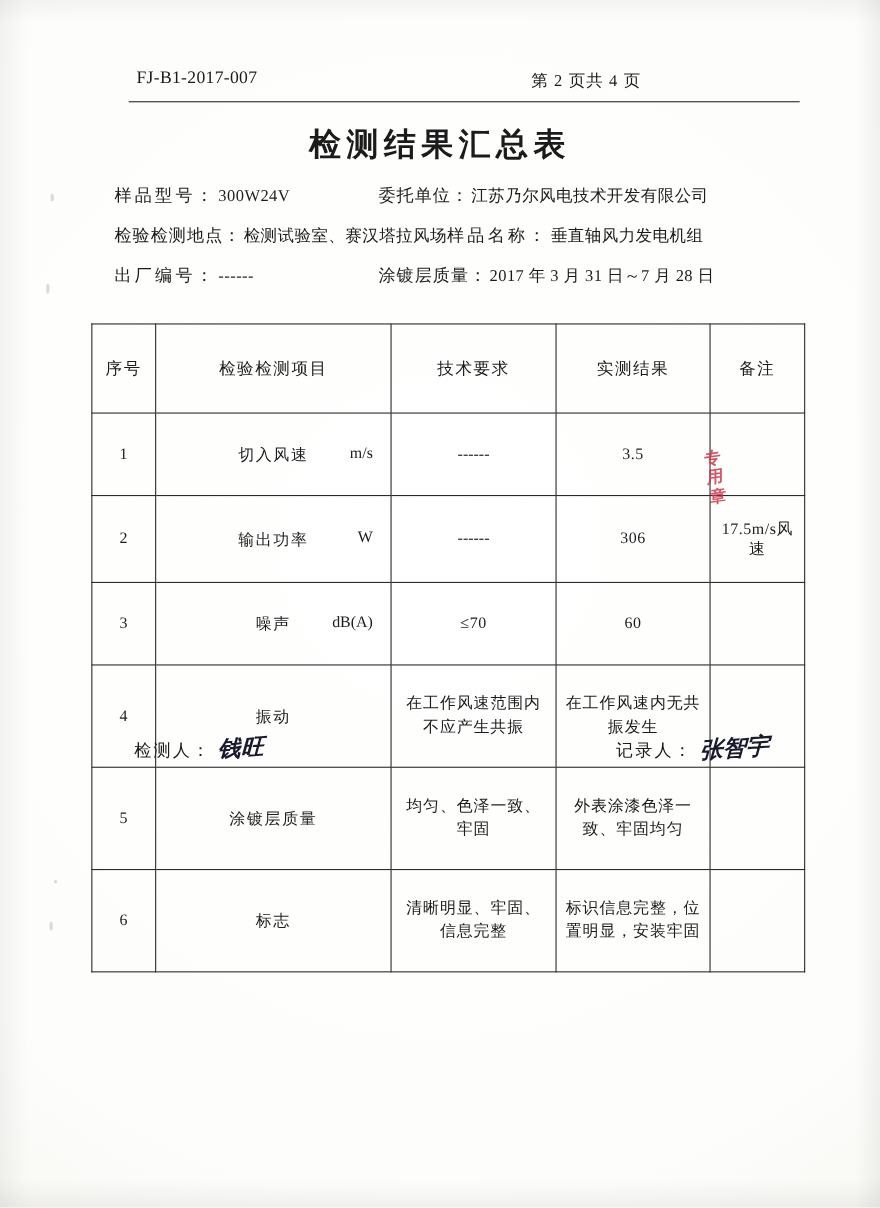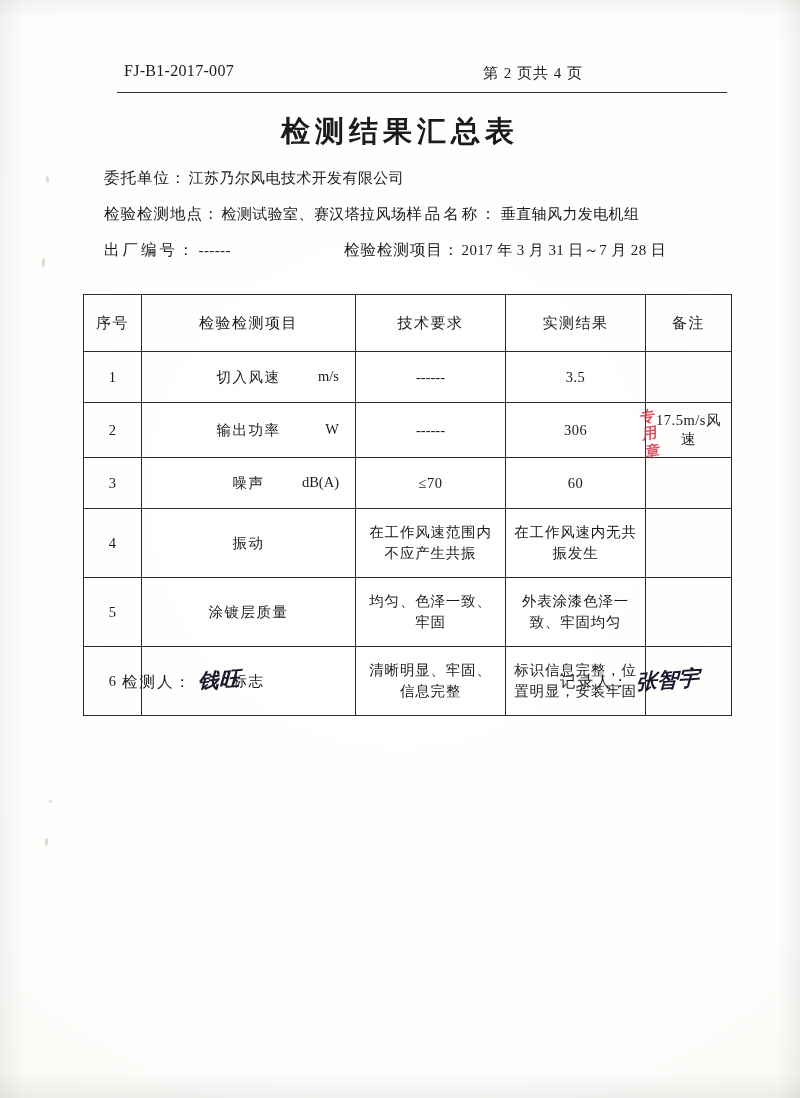--- a/index.html
+++ b/index.html
@@ -104,21 +104,21 @@
   .tbl {
     position: absolute;
     left: 83px; top: 294px;
     width: 632px;
     border-collapse: collapse;
     table-layout: fixed;
     font-size: 14.5px;
   }
   .tbl td, .tbl th {
     border: 1.2px solid #2b2b2b;
-    padding: 8px 6px;
+    padding: 20px 6px;
     vertical-align: middle;
     text-align: center;
     font-weight: normal;
   }
   .tbl thead td {
     height: 40px;
     letter-spacing: 1.5px;
     font-size: 15px;
   }
   .c-no    { width: 58px; }
@@ -209,20 +209,24 @@
 <div class="sheet">
 
   <div class="hdr-code">FJ-B1-2017-007</div>
   <div class="hdr-page">第 2 页共 4 页</div>
   <div class="hdr-rule"></div>
 
   <div class="doc-title">检测结果汇总表</div>
 
   <div class="meta">
     <div class="meta-row">
+      <div class="meta-cell left">
+        <span class="meta-label">样品型号：</span>
+        <span class="meta-value">300W24V</span>
+      </div>
       <div class="meta-cell">
         <span class="meta-label tight">委托单位：</span>
         <span class="meta-value">江苏乃尔风电技术开发有限公司</span>
       </div>
     </div>
     <div class="meta-row">
       <div class="meta-cell">
         <span class="meta-label tight">检验检测地点：</span>
         <span class="meta-value">检测试验室、赛汉塔拉风场</span>
       </div>
@@ -230,21 +234,21 @@
         <span class="meta-label">样品名称：</span>
         <span class="meta-value">垂直轴风力发电机组</span>
       </div>
     </div>
     <div class="meta-row">
       <div class="meta-cell left">
         <span class="meta-label">出厂编号：</span>
         <span class="meta-value">------</span>
       </div>
       <div class="meta-cell">
-        <span class="meta-label tight">检验检测项目：</span>
+        <span class="meta-label tight">涂镀层质量：</span>
         <span class="meta-value">2017 年 3 月 31 日～7 月 28 日</span>
       </div>
     </div>
   </div>
 
   <table class="tbl">
     <colgroup>
       <col class="c-no">
         <col class="c-item">
         <col class="c-req">

